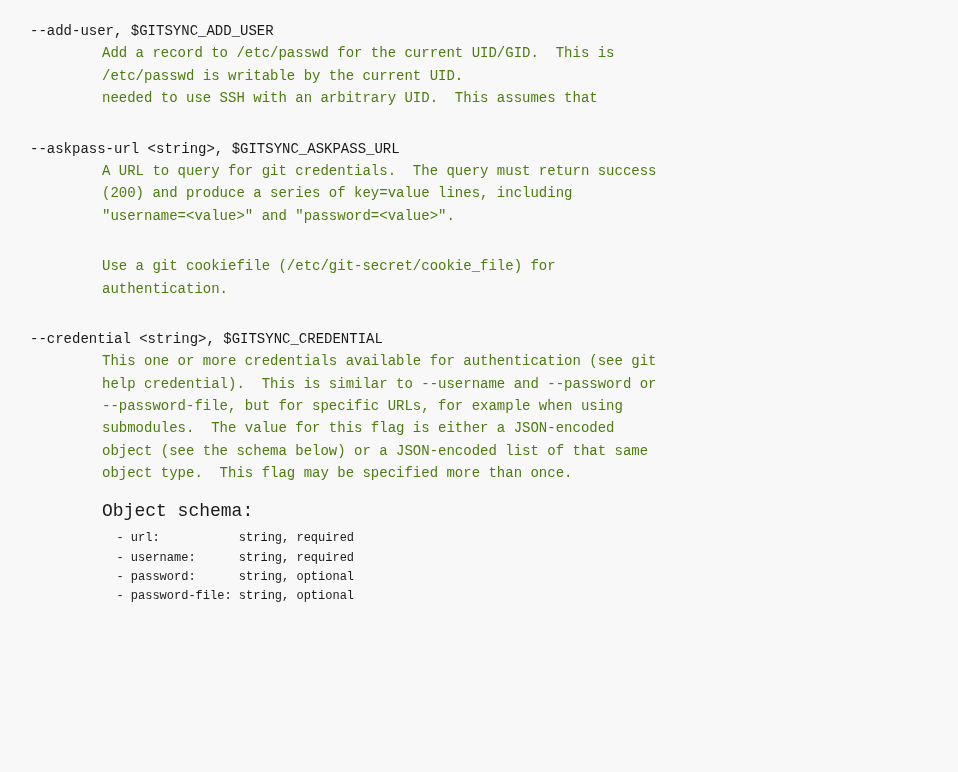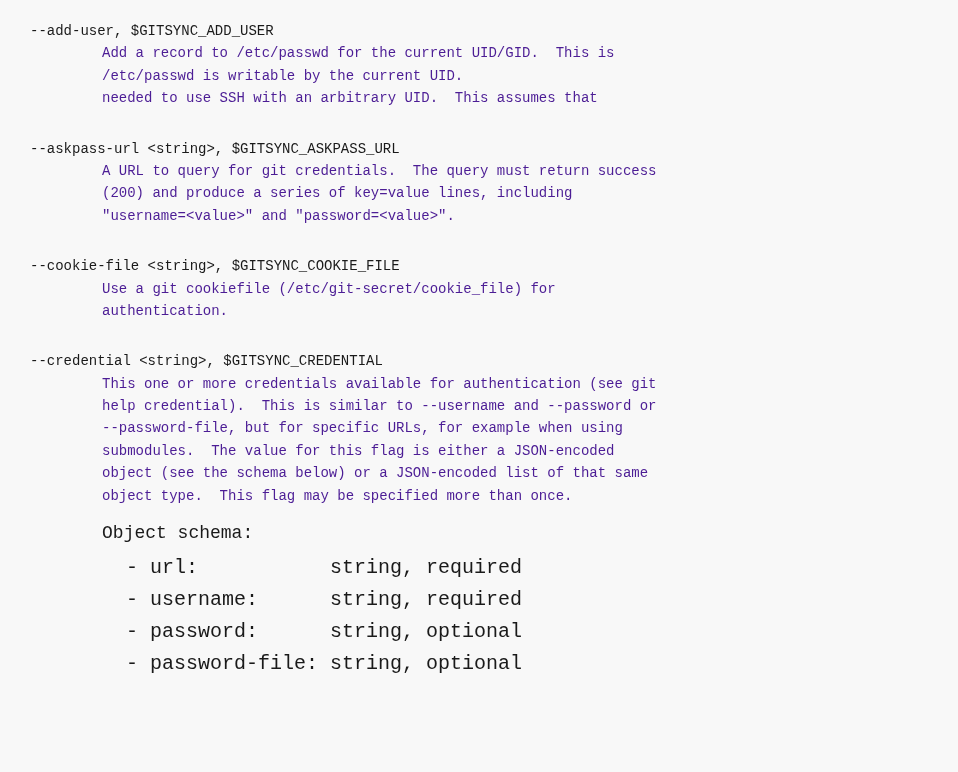--- a/index.html
+++ b/index.html
@@ -30,21 +30,21 @@
       font-family: 'Courier New', Courier, monospace;
       font-size: 14px;
       color: #1a1a1a;
       white-space: pre;
     }
 
     .flag-description {
       padding-left: 72px;
       font-family: 'Courier New', Courier, monospace;
       font-size: 14px;
-      color: #4c1d95;
+      color: #4d7c0f;
     }
 
     .flag-description .desc-line {
       display: block;
       white-space: pre-wrap;
     }
 
     .schema-block {
       margin-top: 12px;
       padding-left: 72px;
@@ -52,21 +52,21 @@
 
     .schema-title {
       font-family: 'Courier New', Courier, monospace;
       font-size: 18px;
       display: block;
       margin-bottom: 4px;
     }
 
     .schema-item {
       font-family: 'Courier New', Courier, monospace;
-      font-size: 20px;
+      font-size: 12px;
       display: block;
       white-space: pre;
     }
   </style>
 </head>
 <body>
 
 <div class="doc-container">
 <div class="flag-entry">
       <div class="flag-header">--add-user, $GITSYNC_ADD_USER</div>
@@ -78,21 +78,20 @@
     </div>
     <div class="flag-entry">
       <div class="flag-header">--askpass-url &lt;string&gt;, $GITSYNC_ASKPASS_URL</div>
       <div class="flag-description">
         <span class="desc-line">A URL to query for git credentials.  The query must return success</span>
         <span class="desc-line">(200) and produce a series of key=value lines, including</span>
         <span class="desc-line">"username=&lt;value&gt;" and "password=&lt;value&gt;".</span>
       </div>
     </div>
     <div class="flag-entry">
-      <div class="flag-header">--cookie-file &lt;string&gt;, $GITSYNC_COOKIE_FILE</div>
       <div class="flag-description">
         <span class="desc-line">Use a git cookiefile (/etc/git-secret/cookie_file) for</span>
         <span class="desc-line">authentication.</span>
       </div>
     </div>
     <div class="flag-entry">
       <div class="flag-header">--credential &lt;string&gt;, $GITSYNC_CREDENTIAL</div>
       <div class="flag-description">
         <span class="desc-line">This one or more credentials available for authentication (see git</span>
         <span class="desc-line">help credential).  This is similar to --username and --password or</span>

